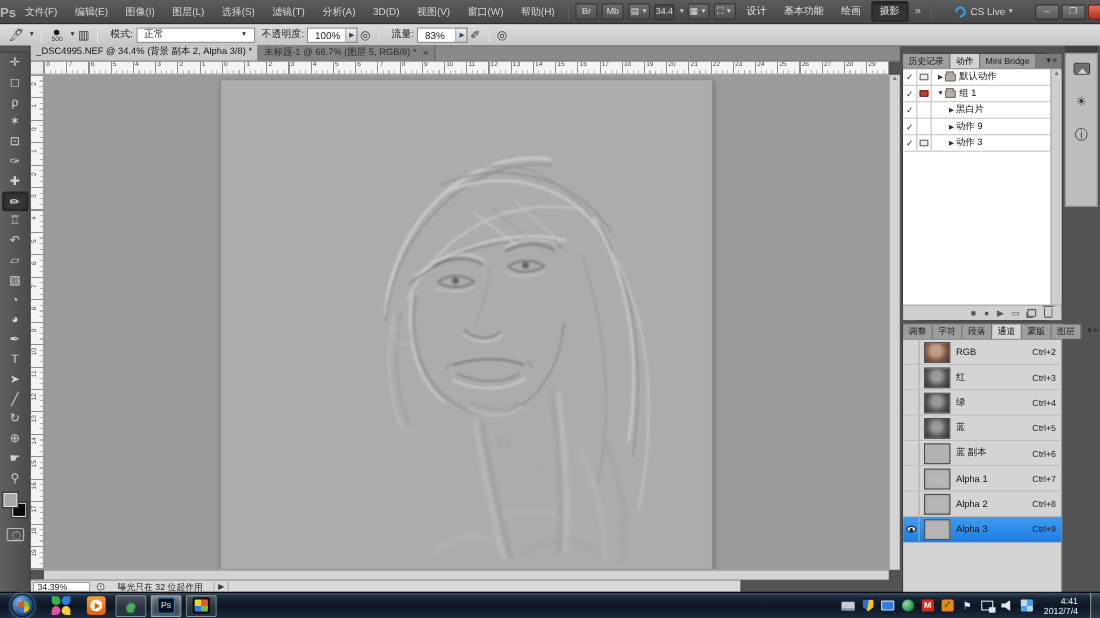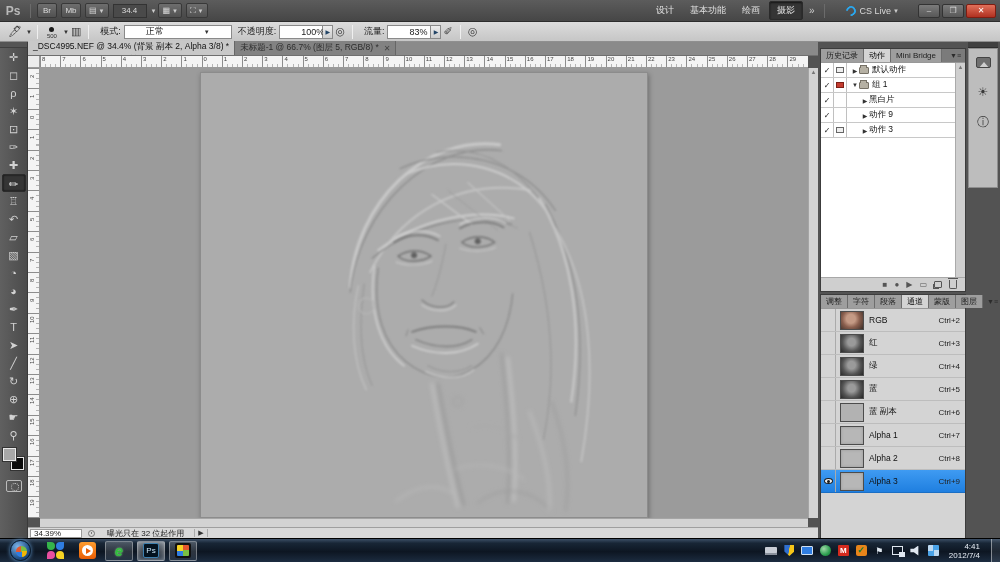--- a/index.html
+++ b/index.html
@@ -32,21 +32,21 @@
 
   
   .optionsbar { position:absolute; left:0; top:22px; width:1000px; height:20px;
     background:linear-gradient(#dcdcdc,#c6c6c6); border-bottom:1px solid #8f8f8f;
     display:flex; align-items:center; font-size:9px; color:#1c1c1c; }
   .ob-sep { width:1px; height:14px; background:#a6a6a6; border-right:1px solid #efefef; margin:0 5px; }
   .ob-icon { font-size:11px; color:#333; padding:0 2px; }
   .brush-preview { display:flex; flex-direction:column; align-items:center; width:18px; line-height:5px; padding-top:2px; }
   .brush-dot { width:5px; height:5px; background:#1a1a1a; border-radius:50%; }
   .brush-size { font-size:6px; color:#333; margin-top:2px; }
-  .ob-field { height:14px; background:#fff; border:1px solid #8a8a8a; padding:0 21px; display:flex; align-items:center; font-size:9px; }
+  .ob-field { height:14px; background:#fff; border:1px solid #8a8a8a; padding:0 6px; display:flex; align-items:center; font-size:9px; }
   .ob-select { width:108px; justify-content:space-between; }
   .ob-num { width:36px; }
   .ob-spin { width:10px; height:14px; border:1px solid #8a8a8a; border-left:none; background:linear-gradient(#eee,#ccc);
     font-size:6px; color:#246; display:flex; align-items:center; justify-content:center; }
   .ob-label { margin:0 3px 0 6px; white-space:nowrap; }
 
   
   .docwin { position:absolute; left:28px; top:42px; width:790px; height:496px; }
   .tabbar { height:14px; background:#8a8a8a; display:flex; align-items:flex-end; border-bottom:1px solid #6f6f6f; }
   .doc-tab { height:14px; display:flex; align-items:center; padding:0 5px; font-size:8.5px; color:#2e2e2e;
@@ -62,21 +62,21 @@
     background-image:repeating-linear-gradient(180deg,#8d8d8d 0 1px,transparent 1px 20.4px),repeating-linear-gradient(180deg,#b5b5b5 0 1px,transparent 1px 5.1px);
     background-size:100% 100%,30% 100%; background-position:0 0,100% 0; background-repeat:repeat,repeat-y; }
   .rl-num { position:absolute; left:1px; font-size:6px; color:#444; transform:rotate(-90deg); transform-origin:3px 3px; }
   .pasteboard { position:absolute; left:12px; top:26px; width:768px; height:450px; background:#9b9b9b; overflow:hidden; }
   .canvas-image { position:absolute; left:160px; top:4px; width:448px; height:446px; background:#acacac;
     border:1px solid #8c8c8c; box-shadow:1px 2px 5px rgba(0,0,0,.3); }
   .canvas-image svg { display:block; width:100%; height:100%; }
   .vscroll { position:absolute; right:0; top:26px; width:10px; height:450px; background:#d3d3d3; border-left:1px solid #a5a5a5; }
   .hscroll { position:absolute; left:12px; top:476px; width:768px; height:9px; background:#d3d3d3; border-top:1px solid #a5a5a5; }
   .scroll-arrow { color:#777; font-size:6px; text-align:center; line-height:9px; }
-  .statusbar { position:absolute; left:0; top:485px; width:790px; height:11px; background:#d9d9d9; border-top:1px solid #9f9f9f;
+  .statusbar { position:absolute; left:0; top:485px; width:645px; height:11px; background:#d9d9d9; border-top:1px solid #9f9f9f;
     display:flex; align-items:center; font-size:8px; color:#222; }
   .status-zoom { width:52px; height:9px; background:#fff; border:1px solid #999; margin-left:2px; padding-left:3px; display:flex; align-items:center; }
   .status-clock-icon { width:7px; height:7px; border:1px solid #777; border-radius:50%; margin:0 6px; position:relative; }
   .status-clock-icon::after{ content:""; position:absolute; left:2px; top:1px; width:1px; height:2px; background:#777; }
   .status-tip { margin-left:6px; white-space:nowrap; }
   .status-play { margin-left:10px; font-size:7px; color:#333; border-left:1px solid #aaa; border-right:1px solid #aaa; padding:0 3px; }
 
   
   .toolstrip { position:absolute; left:0; top:42px; width:28px; height:496px; background:linear-gradient(90deg,#606060,#4b4b4b); border-right:1px solid #3a3a3a; }
   .tool-grip { height:6px; border-bottom:1px solid #3f3f3f; background:repeating-linear-gradient(90deg,transparent 0 10px,#6f6f6f 10px 12px) center/8px 2px no-repeat #555; }
@@ -84,21 +84,21 @@
   .tool-btn.selected { background:#353535; box-shadow:inset 0 0 2px #000; border:1px solid #2b2b2b; color:#fff; }
   .swatches { position:relative; width:24px; height:26px; margin:4px auto 0; }
   .swatch-fg { position:absolute; left:1px; top:0; width:13px; height:13px; background:#a8a8a8; border:1px solid #e8e8e8; outline:1px solid #333; }
   .swatch-bg { position:absolute; left:9px; top:9px; width:13px; height:13px; background:#0a0a0a; border:1px solid #e8e8e8; outline:1px solid #333; }
   .quickmask { width:16px; height:12px; margin:6px auto 0; border:1px solid #bbb; border-radius:2px; position:relative; }
   .quickmask::after { content:""; position:absolute; left:4px; top:2px; width:6px; height:6px; border:1px dotted #ccc; border-radius:50%; }
 
   
   .rightdock { position:absolute; left:818px; top:42px; width:148px; height:496px; }
   .panel { position:absolute; left:2px; width:146px; background:#d4d4d4; border:1px solid #3c3c3c; }
-  .panel-actions { top:6px; height:244px; }
+  .panel-actions { top:6px; height:244px;border-radius:18px; }
   .panel-channels { top:252px; height:267px; }
   .ptabs { height:14px; background:#7b7b7b; display:flex; align-items:stretch; border-bottom:1px solid #989898; }
   .ptab { padding:0 5px; font-size:8px; line-height:14px; color:#1d1d1d; background:#9e9e9e; border-right:1px solid #6d6d6d; white-space:nowrap; }
   .ptab.active { background:#d4d4d4; color:#000; }
   .pmenu { margin-left:auto; color:#2b2b2b; font-size:7px; line-height:14px; padding:0 4px; }
   .act-list { position:absolute; left:0; top:14px; right:10px; bottom:14px; background:#fff; overflow:hidden; }
   .act-scroll { position:absolute; right:0; top:14px; width:10px; bottom:14px; background:#cfcfcf; border-left:1px solid #aaa; }
   .act-row { height:15px; display:flex; align-items:center; border-bottom:1px solid #c8c8c8; font-size:8.5px; color:#111; }
   .cell-chk { width:13px; height:100%; border-right:1px solid #c0c0c0; text-align:center; font-size:8px; line-height:15px; color:#222; }
   .cell-dlg { width:13px; height:100%; border-right:1px solid #c0c0c0; display:flex; align-items:center; justify-content:center; }
@@ -179,20 +179,33 @@
   .ti-vol { width:10px; height:10px; background:#dfe7f0; clip-path:polygon(0 32%,35% 32%,80% 0,80% 100%,35% 68%,0 68%); }
   .ti-grid { width:11px; height:11px; background:conic-gradient(#4aa3e8 0 90deg,#bcd9f2 90deg 180deg,#4aa3e8 180deg 270deg,#bcd9f2 270deg 360deg); border-radius:1px; }
   .clock { text-align:right; font-size:8px; line-height:9px; margin:0 6px 0 4px; white-space:nowrap; }
   .show-desktop { width:9px; height:24px; border-left:1px solid rgba(255,255,255,.45); background:rgba(255,255,255,.08); }
 </style>
 </head>
 <body>
 
 <div class="menubar">
   <div class="ps-logo">Ps</div>
+  <div class="menus" id="menus">
+      <div class="menu-item">文件(F)</div>
+      <div class="menu-item">编辑(E)</div>
+      <div class="menu-item">图像(I)</div>
+      <div class="menu-item">图层(L)</div>
+      <div class="menu-item">选择(S)</div>
+      <div class="menu-item">滤镜(T)</div>
+      <div class="menu-item">分析(A)</div>
+      <div class="menu-item">3D(D)</div>
+      <div class="menu-item">视图(V)</div>
+      <div class="menu-item">窗口(W)</div>
+      <div class="menu-item">帮助(H)</div>
+    </div>
   <div class="mb-sep"></div>
   <div class="sq-btn">Br</div>
   <div class="sq-btn">Mb</div>
   <div class="sq-btn">
       <span>▤</span>
       <span class="dd-arrow">▼</span>
     </div>
   <div class="zoom-box">34.4</div>
   <span class="dd-arrow">▼</span>
   <div class="sq-btn">

